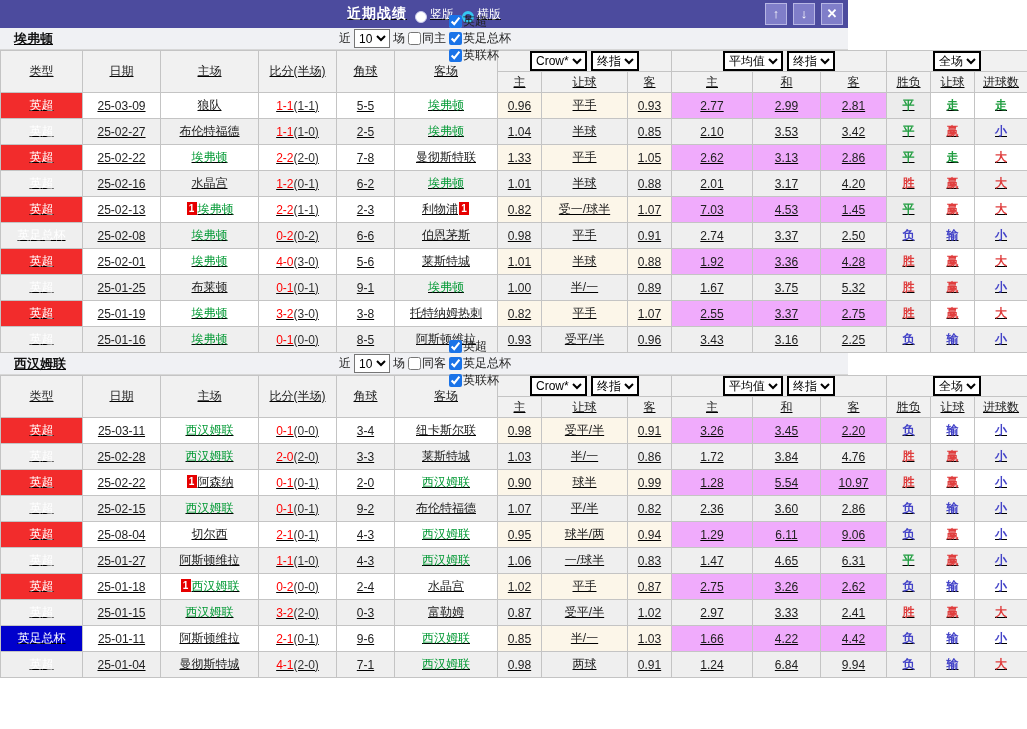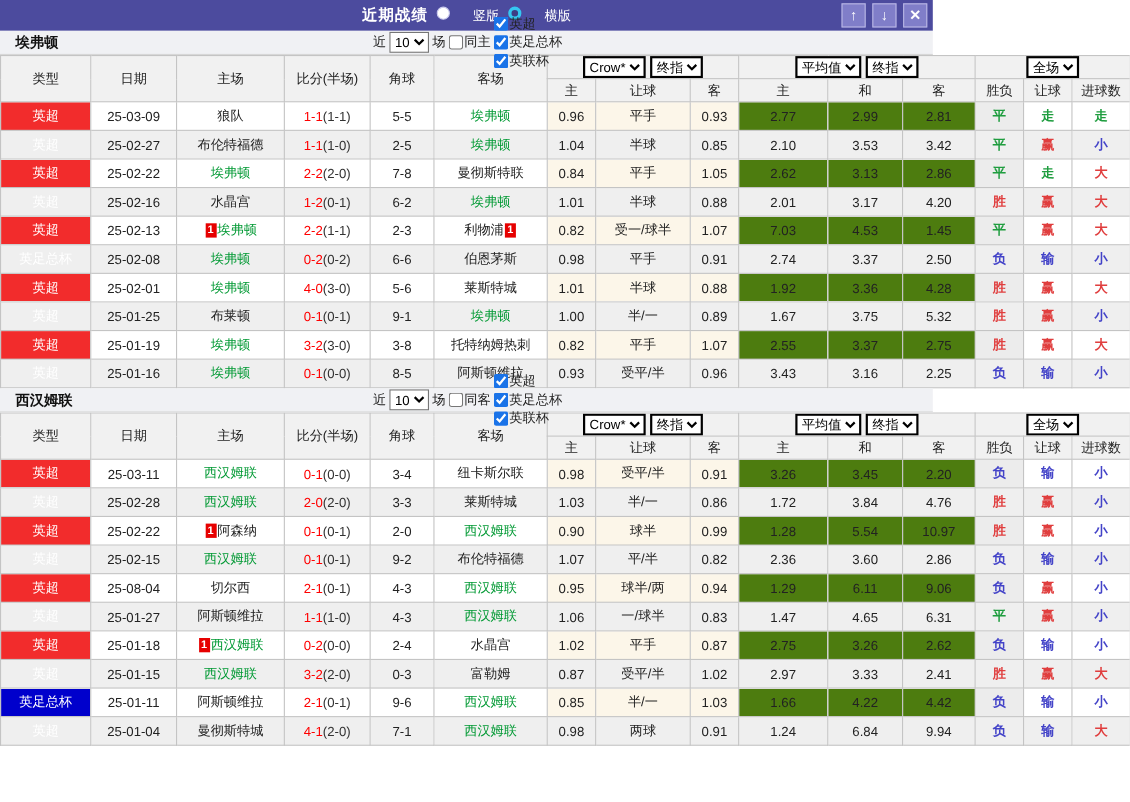--- a/index.html
+++ b/index.html
@@ -1,25 +1,25 @@
 <!DOCTYPE html>
 <html><head>
 <meta charset="utf-8">
 <style>
   * { margin:0; padding:0; box-sizing:border-box; }
   html,body { width:1027px; height:729px; overflow:hidden; background:#fff;
     font-family:"Liberation Sans","DejaVu Sans",sans-serif; }
-  .app { width:848px; height:729px; }
+  .app { width:848px; height:729px;text-decoration:underline; }
 
   
   .titlebar { position:relative; height:28px; background:#4c4b9e; display:flex;
     align-items:center; justify-content:center; }
   .title-group { display:flex; align-items:center; gap:8px; color:#fff; }
   .win-title { font-weight:bold; font-size:14px; letter-spacing:1px; }
-  .radio-opt { display:flex; align-items:flex-start; gap:21px; font-size:12px; color:#fff; cursor:pointer; }
+  .radio-opt { display:flex; align-items:flex-end; gap:3px; font-size:12px; color:#fff; cursor:pointer; }
   .radio { display:inline-block; width:12px; height:12px; border-radius:50%; }
   .radio.sel { background:#fff; border:1px solid #c9c9ec; }
   .radio.unsel { background:#3d3c85; border:3px solid #35c7f2; }
   .titlebar-buttons { position:absolute; right:5px; top:3px; display:flex; gap:6px; }
   .tb-btn { width:22px; height:22px; background:#807ec9; border:1px solid #b7b6e4;
     color:#fff; font-size:13px; font-weight:bold; line-height:18px; cursor:pointer; }
 
   
   .team-bar { position:relative; height:22px; background:#f0f1f4; display:flex; align-items:center;
     border-bottom:1px solid #d7d7d7; }
@@ -31,21 +31,21 @@
   .controls input[type=checkbox]{ width:13px; height:13px; accent-color:#1a73e8; margin-right:1px; }
 
   
   table { width:1027px; border-collapse:collapse; table-layout:fixed; }
   th,td { border:1px solid #c4c4c4; text-align:center; font-weight:normal; overflow:hidden; white-space:nowrap; }
   thead th { background:#f1f1f1; font-size:12px; color:#222; height:21px; }
   thead .sel-cell select { font-size:12px; height:20px; border:2px solid #000000; background:#fff; margin:0 2px; }
   tbody td { height:26px; font-size:12px; color:#222; background:#fff; }
   tr.alt td { background:#efefef; }
   td.c-odds { background:#fcf6e9; }
-  td.c-avg  { background:#4d7c0f; }
+  td.c-avg  { background:#f0abfc; }
   td.c-res  { background:#fff; font-weight:bold; }
   td.c-wdl  { background:#ececec; }
   td.lg-red  { background:#f22c2c; color:#fff; }
   td.lg-blue { background:#0000cc; color:#fff; }
   .score { color:#f00; }
   .half { color:#333; }
   .team.focus { color:#009933; }
   .t-red { color:#e03e3e; } .t-green { color:#1f9d3f; } .t-blue { color:#4343c8; }
   .card-badge { display:inline-block; background:#e60000; color:#fff; font-size:10px; font-weight:bold;
     min-width:10px; height:13px; line-height:13px; padding:0 1px; margin:0 1px; vertical-align:1px; }
@@ -187,21 +187,21 @@
     <td class="c-res t-red">赢</td>
     <td class="c-res t-blue">小</td>
   </tr>
             <tr>
     <td class="c-type lg-red">英超</td>
     <td>25-02-22</td>
     <td><span class="team h-team focus">埃弗顿</span></td>
     <td><span class="score">2-2</span><span class="half">(2-0)</span></td>
     <td>7-8</td>
     <td><span class="team a-team">曼彻斯特联</span></td>
-    <td class="c-odds">0.84</td>
+    <td class="c-odds">1.33</td>
     <td class="c-odds">平手</td>
     <td class="c-odds">1.05</td>
     <td class="c-avg">2.62</td>
     <td class="c-avg">3.13</td>
     <td class="c-avg">2.86</td>
     <td class="c-res c-wdl t-green">平</td>
     <td class="c-res t-green">走</td>
     <td class="c-res t-red">大</td>
   </tr>
             <tr class="alt">

